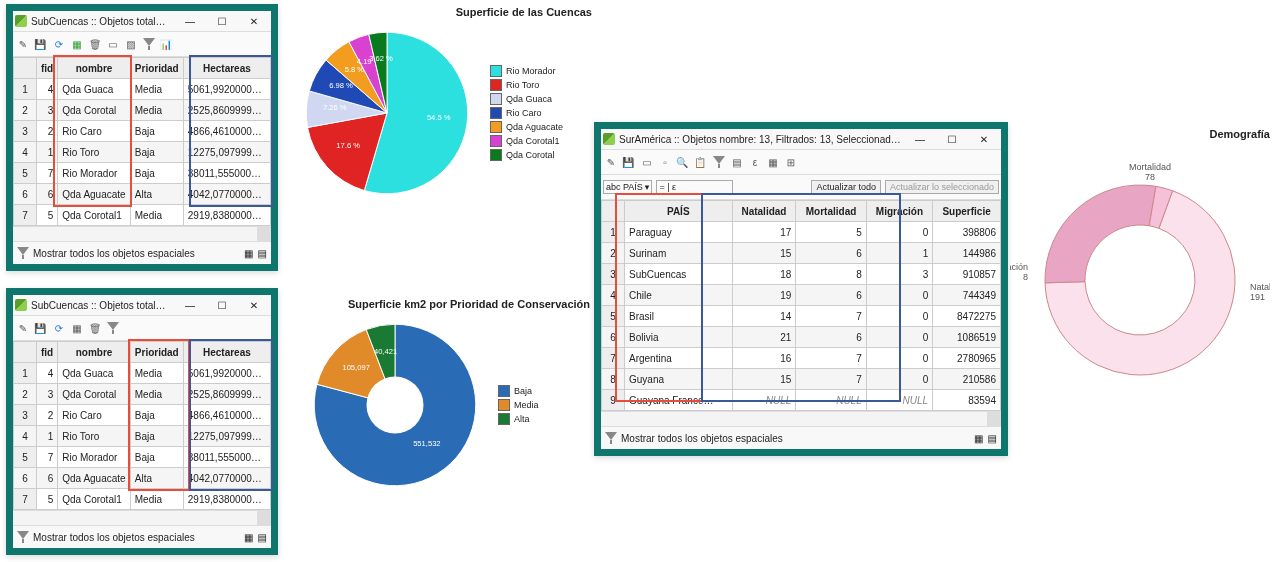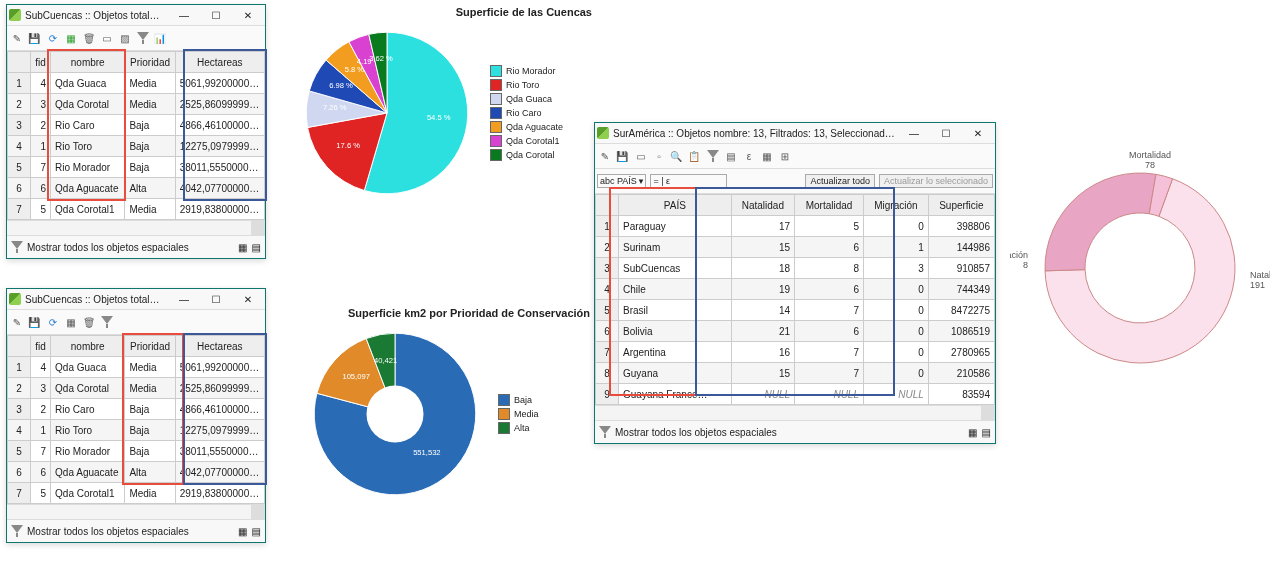--- a/index.html
+++ b/index.html
@@ -1,26 +1,26 @@
 <!DOCTYPE html>
 <html><head>
 <meta charset="utf-8">
 <style>
 body{margin:0;font-family:Segoe UI,Arial,sans-serif;font-size:10px;background:#fff;color:#222;width:1280px;height:562px;position:relative;overflow:hidden}
-.win{position:absolute;border:1px solid #0f766e;background:#fff;box-shadow:0 2px 6px rgba(0,0,0,.15)}
+.win{position:absolute;border:7px solid #0f766e;background:#fff;box-shadow:0 2px 6px rgba(0,0,0,.15)}
 .titlebar{display:flex;align-items:center;height:20px;padding:0 2px;border-bottom:1px solid #ddd;background:#f8f8f8}
 .qicon{width:12px;height:12px;background:linear-gradient(135deg,#5a9e2a 50%,#8fce4e 50%);border-radius:2px;margin-right:4px}
 .title{flex:1;overflow:hidden;text-overflow:ellipsis;white-space:nowrap}
 .winbtns{display:flex;gap:2px}
 .winbtn{width:30px;height:18px;display:flex;align-items:center;justify-content:center;cursor:pointer}
 .tbar{display:flex;align-items:center;gap:2px;padding:2px;border-bottom:1px solid #ddd;height:20px;background:#fafafa}
 .ticon{width:16px;height:16px;display:flex;align-items:center;justify-content:center;font-size:10px;color:#555}
 .tbl{border-collapse:collapse;width:100%}
 .tbl th,.tbl td{border:1px solid #ccc;padding:2px 4px;text-align:left;height:16px;white-space:nowrap;overflow:hidden;text-overflow:ellipsis}
-.tbl th{background:#eee;font-weight:normal;text-align:center}
+.tbl th{background:#eee;font-weight:bold;text-align:center}
 .tbl .rh{background:#eee;text-align:center;width:14px}
 .tbl .num{text-align:right}
 .tbl tr:nth-child(even) td{background:#f5f5f5}
 .status{display:flex;align-items:center;gap:4px;padding:2px 4px;border-top:1px solid #ddd;background:#f8f8f8;height:18px}
 .funnel{width:12px;height:12px;display:inline-block;position:relative}
 .funnel::before{content:'';position:absolute;border-left:6px solid transparent;border-right:6px solid transparent;border-top:8px solid #888;top:0;left:0}
 .funnel::after{content:'';position:absolute;width:2px;height:4px;background:#888;bottom:0;left:5px}
 .chart-title{font-weight:bold;text-align:right;font-size:11px}
 .legend{display:flex;flex-direction:column;gap:2px;font-size:9px}
 .leg-item{display:flex;align-items:center;gap:4px}
@@ -276,21 +276,21 @@
           <span>Qda Corotal1</span>
         </div>
         <div class="leg-item">
           <span class="leg-sw" style="background:#0a7a1f"></span>
           <span>Qda Corotal</span>
         </div>
       </div>
   </div>
 </div>
 
-<div style="position:absolute;left:300px;top:307px;width:290px">
+<div style="position:absolute;left:300px;top:298px;width:290px">
   <div class="chart-title">Superficie km2 por Prioridad de Conservación</div>
   <div style="display:flex;align-items:center;gap:8px">
     <svg id="pie2" width="190" height="190" viewBox="0 0 200 200">
         <path d="M 100 100 L 100 15 A 85 85 0 1 1 17.837261115724147 78.22192985973494 Z" fill="#2a6bb5" stroke="#fff" stroke-width="1"></path>
         <text x="133.5406985287758" y="143.5892365407078" font-size="8" fill="#fff" text-anchor="middle">551,532</text>
         <path d="M 100 100 L 17.837261115724147 78.22192985973494 A 85 85 0 0 1 69.71064576571524 20.579882774765323 Z" fill="#e08a2a" stroke="#fff" stroke-width="1"></path>
         <text x="59.11724990135945" y="63.20868656364513" font-size="8" fill="#fff" text-anchor="middle">105,097</text>
         <path d="M 100 100 L 69.71064576571524 20.579882774765323 A 85 85 0 0 1 99.99999999999999 15 Z" fill="#1a7a33" stroke="#fff" stroke-width="1"></path>
         <text x="90.03560887203983" y="45.9101589071568" font-size="8" fill="#fff" text-anchor="middle">40,421</text>
         <circle cx="100" cy="100" r="30" fill="#fff"></circle>
@@ -441,20 +441,21 @@
     <span>Mostrar todos los objetos espaciales</span>
     <span style="flex:1"></span>
     <span>▦</span>
     <span>▤</span>
   </div>
   <div class="box-red" style="position:absolute;top:64px;left:14px;width:84px;height:205px;pointer-events:none"></div>
   <div class="box-blue" style="position:absolute;top:64px;left:100px;width:196px;height:205px;pointer-events:none"></div>
 </div>
 
 <div style="position:absolute;left:1010px;top:128px;width:260px">
+  <div class="chart-title">Demografía</div>
   <svg id="pie3" width="260" height="260" viewBox="0 0 260 260">
       <path d="M 162.57529170826788 50.759592279499 A 95 95 0 1 1 35.042575722409126 142.84386613004142 L 75.0246491024474 141.64644881212925 A 55 55 0 1 0 148.85937941004983 88.33450079339417 Z" fill="#fae1ec" stroke="#c88" stroke-width="1"></path>
       <path d="M 35.042575722409126 142.84386613004142 A 95 95 0 0 1 145.93524625506527 46.34602022983525 L 139.22566888451146 85.77927486990461 A 55 55 0 0 0 75.0246491024474 141.64644881212925 Z" fill="#e9a5c4" stroke="#c88" stroke-width="1"></path>
       <path d="M 145.93524625506527 46.34602022983525 A 95 95 0 0 1 162.5752917082679 50.75959227949902 L 148.85937941004985 88.33450079339417 A 55 55 0 0 0 139.22566888451146 85.77927486990461 Z" fill="#f5c1d8" stroke="#c88" stroke-width="1"></path>
       <text x="240" y="150" font-size="9" text-anchor="start" fill="#555"><tspan x="240">Natalidad</tspan><tspan x="240" dy="10">191</tspan></text>
       <text x="140" y="30" font-size="9" text-anchor="middle" fill="#555"><tspan x="140">Mortalidad</tspan><tspan x="140" dy="10">78</tspan></text>
       <text x="18" y="130" font-size="9" text-anchor="end" fill="#555"><tspan x="18">Migración</tspan><tspan x="18" dy="10">8</tspan></text>
     </svg>
 </div>
 

